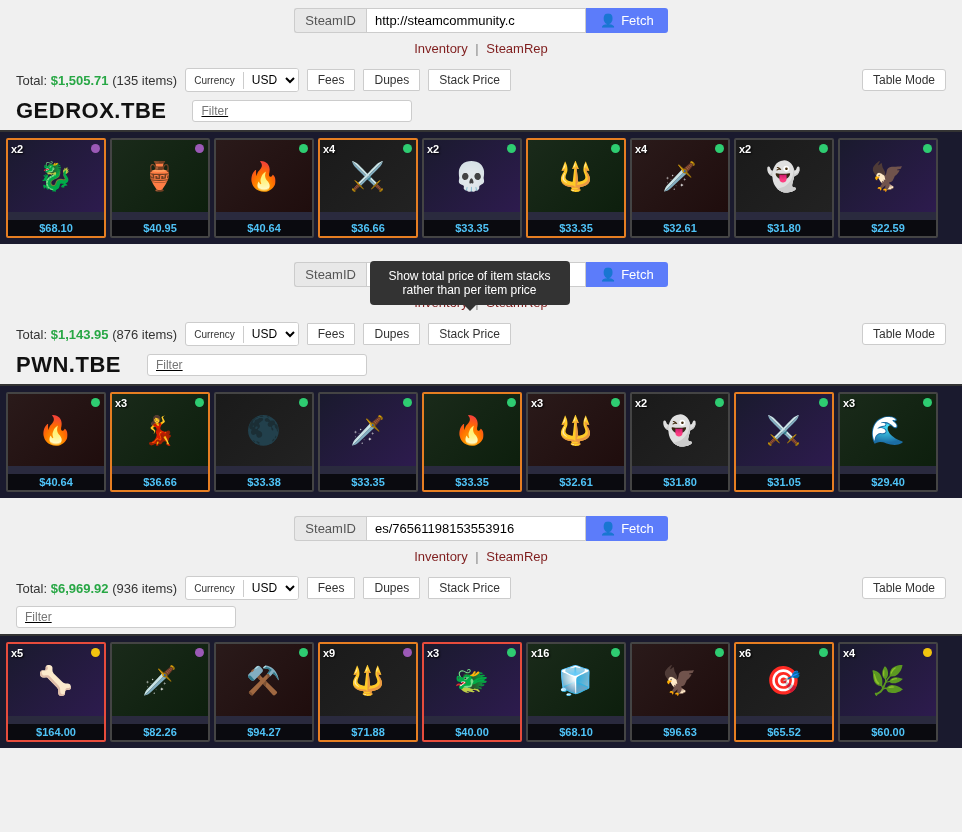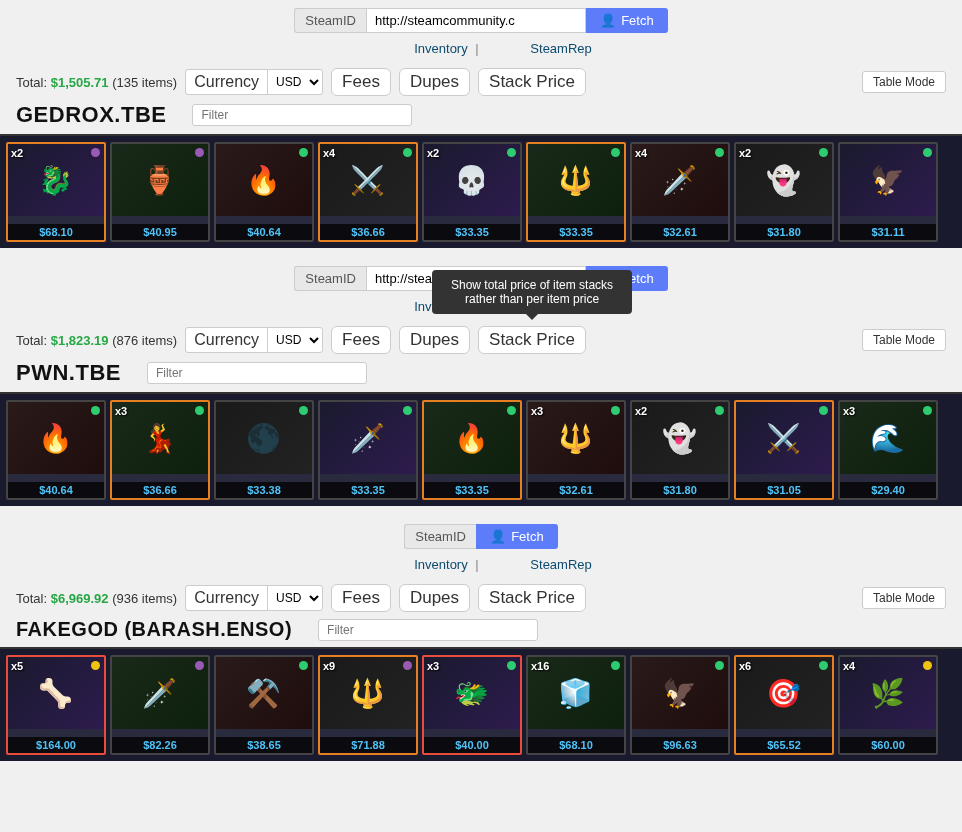--- a/index.html
+++ b/index.html
@@ -51,23 +51,22 @@
       align-items: center;
       gap: 5px;
     }
 
     .nav-links {
       text-align: center;
       margin: 4px 0 8px;
       font-size: 13px;
     }
     .nav-links a {
-      color: #0c4a6e;
+      color: #7f1d1d;
       text-decoration: none;
-      margin-left: 44px;
     }
     .nav-links span { color: #888; margin: 0 4px; }
 
     
     .section {
       margin-bottom: 10px;
     }
 
     .section-header {
       display: flex;
@@ -80,39 +79,39 @@
 
     .total-text {
       font-size: 13px;
       color: #333;
     }
     .total-text .amount { color: #28a745; font-weight: bold; }
 
     .btn {
       padding: 3px 10px;
       border: 1px solid #ccc;
-      border-radius: 6px;
+      border-radius: 1px;
       background: white;
       cursor: pointer;
-      font-size: 17px;
+      font-size: 12px;
       color: #333;
     }
 
     .btn-currency {
       display: flex;
       align-items: center;
       gap: 0;
       border: 1px solid #ccc;
       border-radius: 3px;
       background: white;
       overflow: hidden;
     }
     .btn-currency span {
       padding: 3px 8px;
-      font-size: 16px;
+      font-size: 10px;
       border-right: 1px solid #ccc;
     }
     .btn-currency select {
       border: none;
       background: white;
       padding: 3px 4px;
       font-size: 12px;
       cursor: pointer;
       outline: none;
     }
@@ -140,20 +139,21 @@
       color: #111;
       letter-spacing: 0.5px;
     }
     .filter-input {
       border: 1px solid #ccc;
       border-radius: 3px;
       padding: 3px 8px;
       font-size: 12px;
       width: 220px;
       outline: none;
+      text-decoration: underline;
     }
 
     
     .items-grid {
       background: #1a1a2e;
       display: flex;
       flex-wrap: wrap;
       gap: 0;
       padding: 6px;
       gap: 4px;
@@ -325,21 +325,21 @@
           <div class="item-dot" style="background: rgb(46, 204, 113);"></div>
         </div>
         <div class="item-card" style="border-color: rgb(68, 68, 68);">
           <div class="item-img" style="background: linear-gradient(135deg, rgb(26, 26, 26), rgb(34, 34, 34));">👻</div>
           <div class="item-price">$31.80</div>
           <div class="item-count">x2</div>
           <div class="item-dot" style="background: rgb(46, 204, 113);"></div>
         </div>
         <div class="item-card" style="border-color: rgb(68, 68, 68);">
           <div class="item-img" style="background: linear-gradient(135deg, rgb(26, 26, 46), rgb(45, 27, 78));">🦅</div>
-          <div class="item-price">$31.11</div>
+          <div class="item-price">$22.59</div>
           <div class="item-dot" style="background: rgb(46, 204, 113);"></div>
         </div>
       </div>
   </div>
 
   <div class="fetch-bar">
     <label>SteamID</label>
     <input type="text" style="border-left: 1px solid rgb(204, 204, 204);" value="http://steamcommunity.c">
     <button class="fetch-btn" style="background:#5c7cfa;color:white;border:none;padding:5px 14px;cursor:pointer;font-size:13px;border-radius:0 3px 3px 0;display:flex;align-items:center;gap:5px;">
       <span>👤</span>
@@ -348,21 +348,21 @@
   </div>
   <div class="nav-links">
     <a href="#">Inventory</a>
     <span>|</span>
     <a href="#">SteamRep</a>
   </div>
 
   <div class="section">
     <div class="section-header">
       <span class="total-text">
-        Total: <span class="amount">$1,823.19</span>
+        Total: <span class="amount">$1,143.95</span>
         (<span>876 items</span>)
       </span>
       <div class="btn-currency">
         <span>Currency</span>
         <select>
           <option>USD</option><option>EUR</option>
         </select>
       </div>
       <button class="btn">Fees</button>
       <button class="btn">Dupes</button>
@@ -424,20 +424,21 @@
           <div class="item-img" style="background: linear-gradient(135deg, rgb(26, 42, 26), rgb(13, 31, 13));">🌊</div>
           <div class="item-price">$29.40</div>
           <div class="item-count">x3</div>
           <div class="item-dot" style="background: rgb(46, 204, 113);"></div>
         </div>
       </div>
   </div>
 
   <div class="fetch-bar">
     <label>SteamID</label>
+    <input type="text" style="border-left: 1px solid rgb(204, 204, 204);" value="es/76561198153553916">
     <button class="fetch-btn" style="background:#5c7cfa;color:white;border:none;padding:5px 14px;cursor:pointer;font-size:13px;border-radius:0 3px 3px 0;display:flex;align-items:center;gap:5px;">
       <span>👤</span>
       <span>Fetch</span>
     </button>
   </div>
   <div class="nav-links">
     <a href="#">Inventory</a>
     <span>|</span>
     <a href="#">SteamRep</a>
   </div>
@@ -453,38 +454,37 @@
         <select>
           <option>USD</option><option>EUR</option>
         </select>
       </div>
       <button class="btn">Fees</button>
       <button class="btn">Dupes</button>
       <button class="btn">Stack Price</button>
       <button class="btn table-mode-btn">Table Mode</button>
     </div>
     <div class="username-row">
-      <span class="username" style="font-size:20px;">FAKEGOD (BARASH.ENSO)</span>
       <input class="filter-input" type="text" placeholder="Filter" style="">
     </div>
     <div class="items-grid" id="grid3">
         <div class="item-card" style="border-color: rgb(231, 76, 60);">
           <div class="item-img" style="background: linear-gradient(135deg, rgb(26, 26, 46), rgb(45, 27, 78));">🦴</div>
           <div class="item-price">$164.00</div>
           <div class="item-count">x5</div>
           <div class="item-dot" style="background: rgb(241, 196, 15);"></div>
         </div>
         <div class="item-card" style="border-color: rgb(68, 68, 68);">
           <div class="item-img" style="background: linear-gradient(135deg, rgb(26, 42, 26), rgb(13, 31, 13));">🗡️</div>
           <div class="item-price">$82.26</div>
           <div class="item-dot" style="background: rgb(155, 89, 182);"></div>
         </div>
         <div class="item-card" style="border-color: rgb(68, 68, 68);">
           <div class="item-img" style="background: linear-gradient(135deg, rgb(42, 26, 26), rgb(31, 13, 13));">⚒️</div>
-          <div class="item-price">$38.65</div>
+          <div class="item-price">$94.27</div>
           <div class="item-dot" style="background: rgb(46, 204, 113);"></div>
         </div>
         <div class="item-card" style="border-color: rgb(230, 126, 34);">
           <div class="item-img" style="background: linear-gradient(135deg, rgb(26, 26, 26), rgb(34, 34, 34));">🔱</div>
           <div class="item-price">$71.88</div>
           <div class="item-count">x9</div>
           <div class="item-dot" style="background: rgb(155, 89, 182);"></div>
         </div>
         <div class="item-card" style="border-color: rgb(231, 76, 60);">
           <div class="item-img" style="background: linear-gradient(135deg, rgb(26, 26, 46), rgb(45, 27, 78));">🐲</div>

